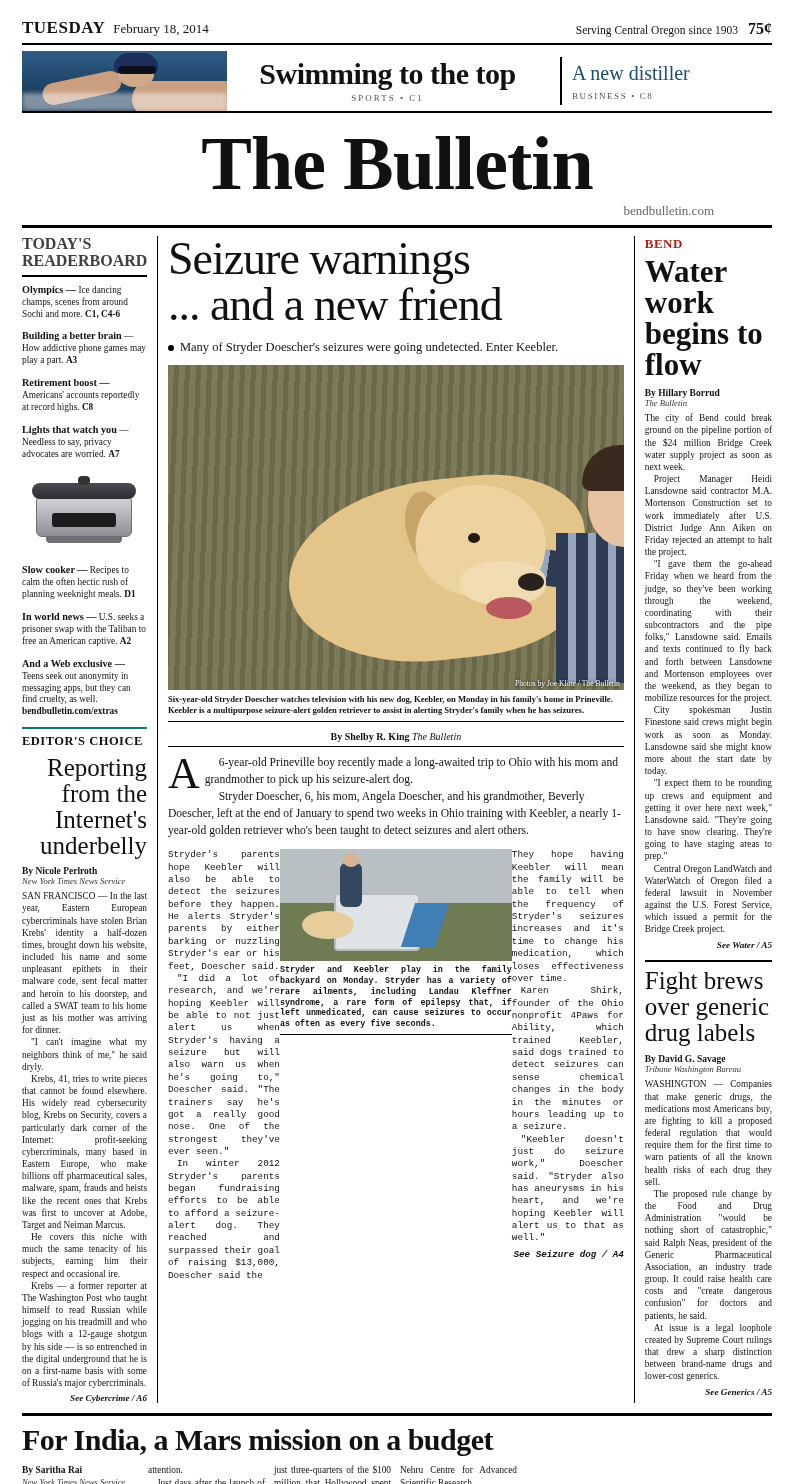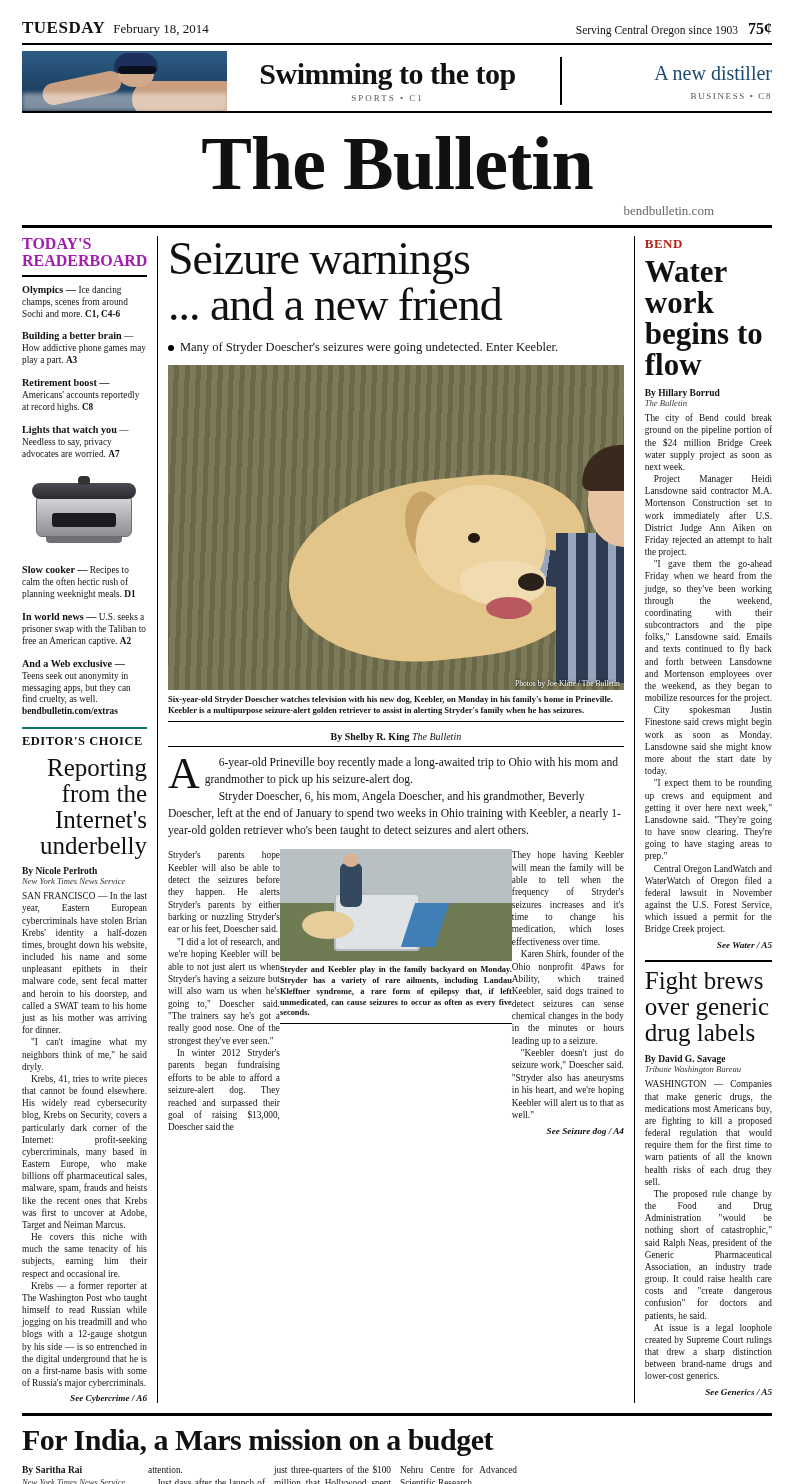--- a/index.html
+++ b/index.html
@@ -30,39 +30,39 @@
   .swimmer-cap { position:absolute; left:92px; top:2px; width:44px; height:20px; background:#1d2f5c; border-radius:22px 22px 8px 8px;}
   .swimmer-goggle { position:absolute; left:96px; top:15px; width:38px; height:8px; background:#0a0f1c; border-radius:4px;}
   .swimmer-arm { position:absolute; left:20px; top:26px; width:80px; height:22px; background:#c99f80; border-radius:12px; transform:rotate(-12deg);}
   .swimmer-body { position:absolute; left:110px; top:30px; width:110px; height:36px; background:#c99f80; border-radius:20px;}
   .splash { position:absolute; bottom:0; left:0; right:0; height:18px; background:rgba(255,255,255,.45); filter:blur(2px);}
   .promo-main { flex:1; display:flex; align-items:center; }
   .promo-sports { flex:1; text-align:center; padding-right:12px;}
   .promo-sports .hd { font-size:30px; font-weight:bold; letter-spacing:-0.5px; line-height:1; }
   .promo-sports .sub { font-size:9px; letter-spacing:2px; color:#555; margin-top:4px;}
   .promo-div { width:2px; background:#000; height:48px; align-self:center;}
-  .promo-biz { width:210px; text-align:right; padding-left:10px;}
+  .promo-biz { width:210px; text-align:left; padding-left:10px;}
   .promo-biz .hd { font-size:20px; color:#1b4a72; }
   .promo-biz .sub { font-size:9px; letter-spacing:1.6px; color:#555; margin-top:6px;}
 
   
   .masthead { text-align:center; padding-top:14px;}
   .masthead .name { font-family:"Liberation Serif",serif; font-weight:bold; font-size:76px; line-height:.95; letter-spacing:-1px;}
   .masthead .url { text-align:right; font-size:13px; color:#666; margin-top:4px; padding-right:58px;}
   .mast-rule { border-bottom:3px solid #000; margin-top:6px;}
 
   
   .body-grid { display:flex; gap:10px; margin-top:8px; }
   .col-left { width:125px; }
   .col-mid { width:456px; }
   .col-right { width:145px; }
   .vrule { width:1px; background:#000; }
 
   
-  .rb-title { font-weight:bold; font-size:16px; line-height:1.05; color:#a21caf; }
+  .rb-title { font-weight:bold; font-size:16px; line-height:1.05; color:#404040; }
   .rb-rule { border-bottom:2px solid #000; margin:5px 0 6px;}
   .rb-item { font-size:9.3px; line-height:1.28; margin-bottom:9px; }
   .rb-item b { font-size:10.2px; }
   .rb-item .pg { font-weight:bold; }
   .cooker { width:100%; height:86px; position:relative; margin:4px 0 8px;}
   .cooker-body { position:absolute; left:14px; top:26px; width:96px; height:42px; background:linear-gradient(180deg,#d8d8dc,#8d8d93); border-radius:6px; border:1px solid #6d6d72;}
   .cooker-lid { position:absolute; left:10px; top:14px; width:104px; height:16px; background:linear-gradient(180deg,#4a4a50,#2b2b30); border-radius:8px;}
   .cooker-knob { position:absolute; left:56px; top:7px; width:12px; height:9px; background:#333; border-radius:4px;}
   .cooker-panel { position:absolute; left:30px; top:44px; width:64px; height:14px; background:#1c1c1f; border-radius:3px;}
   .cooker-foot { position:absolute; left:24px; top:68px; width:76px; height:6px; background:#6f6f75; border-radius:0 0 4px 4px;}
@@ -95,21 +95,21 @@
   .boy-body { position:absolute; left:388px; top:168px; width:190px; height:150px; background:repeating-linear-gradient(90deg,#2e3b52 0 12px,#97a6bc 12px 20px);}
   .boy-arm { position:absolute; left:300px; top:182px; width:120px; height:36px; background:repeating-linear-gradient(90deg,#2e3b52 0 12px,#97a6bc 12px 20px); border-radius:18px; transform:rotate(8deg);}
   .photo-credit { position:absolute; right:4px; bottom:2px; font-size:7.6px; color:#fff; text-shadow:0 0 3px #000;}
   .caption { font-size:8.6px; line-height:1.3; font-weight:bold; margin-top:4px; }
   .mid-byline { text-align:center; font-size:10px; font-weight:bold; margin:9px 0 4px; }
   .mid-byline i { font-weight:normal; font-style:italic;}
   .rule-thin { border-top:1px solid #000; margin:4px 0 7px;}
   .lede-body { font-size:11.6px; line-height:1.48; }
   .lede-body p { margin:0 0 0; text-indent:14px;}
   .dropcap { float:left; font-size:44px; line-height:34px; font-weight:normal; padding:3px 5px 0 0; }
-  .mid-cols { display:flex; margin-top:10px;}
+  .mid-cols { display:flex; margin-top:10px;font-family:Liberation Mono, monospace;}
   .mid-c { width:145px; font-size:9.3px; line-height:1.33; text-align:justify;}
   .mid-c p { margin:0; text-indent:9px;}
   .mid-c p.first{ text-indent:0;}
   .photo-sec { width:100%; height:112px; position:relative; overflow:hidden; background:#9aa3a8;}
   .house { position:absolute; inset:0; background:linear-gradient(180deg,#b9c0c4 0 48%,#6f7b53 48% 100%);}
   .play { position:absolute; left:54px; top:44px; width:86px; height:58px; background:#dfe3e6; border:2px solid #b5bbc0; border-radius:4px;}
   .slide { position:absolute; left:128px; top:54px; width:34px; height:44px; background:#3f7fb5; transform:skewX(-18deg);}
   .man { position:absolute; left:60px; top:14px; width:22px; height:44px; background:#33485e; border-radius:6px;}
   .man-head { position:absolute; left:63px; top:4px; width:16px; height:14px; background:#d8b396; border-radius:50%;}
   .dog2 { position:absolute; left:22px; top:62px; width:52px; height:28px; background:#e6cd9b; border-radius:50%;}

